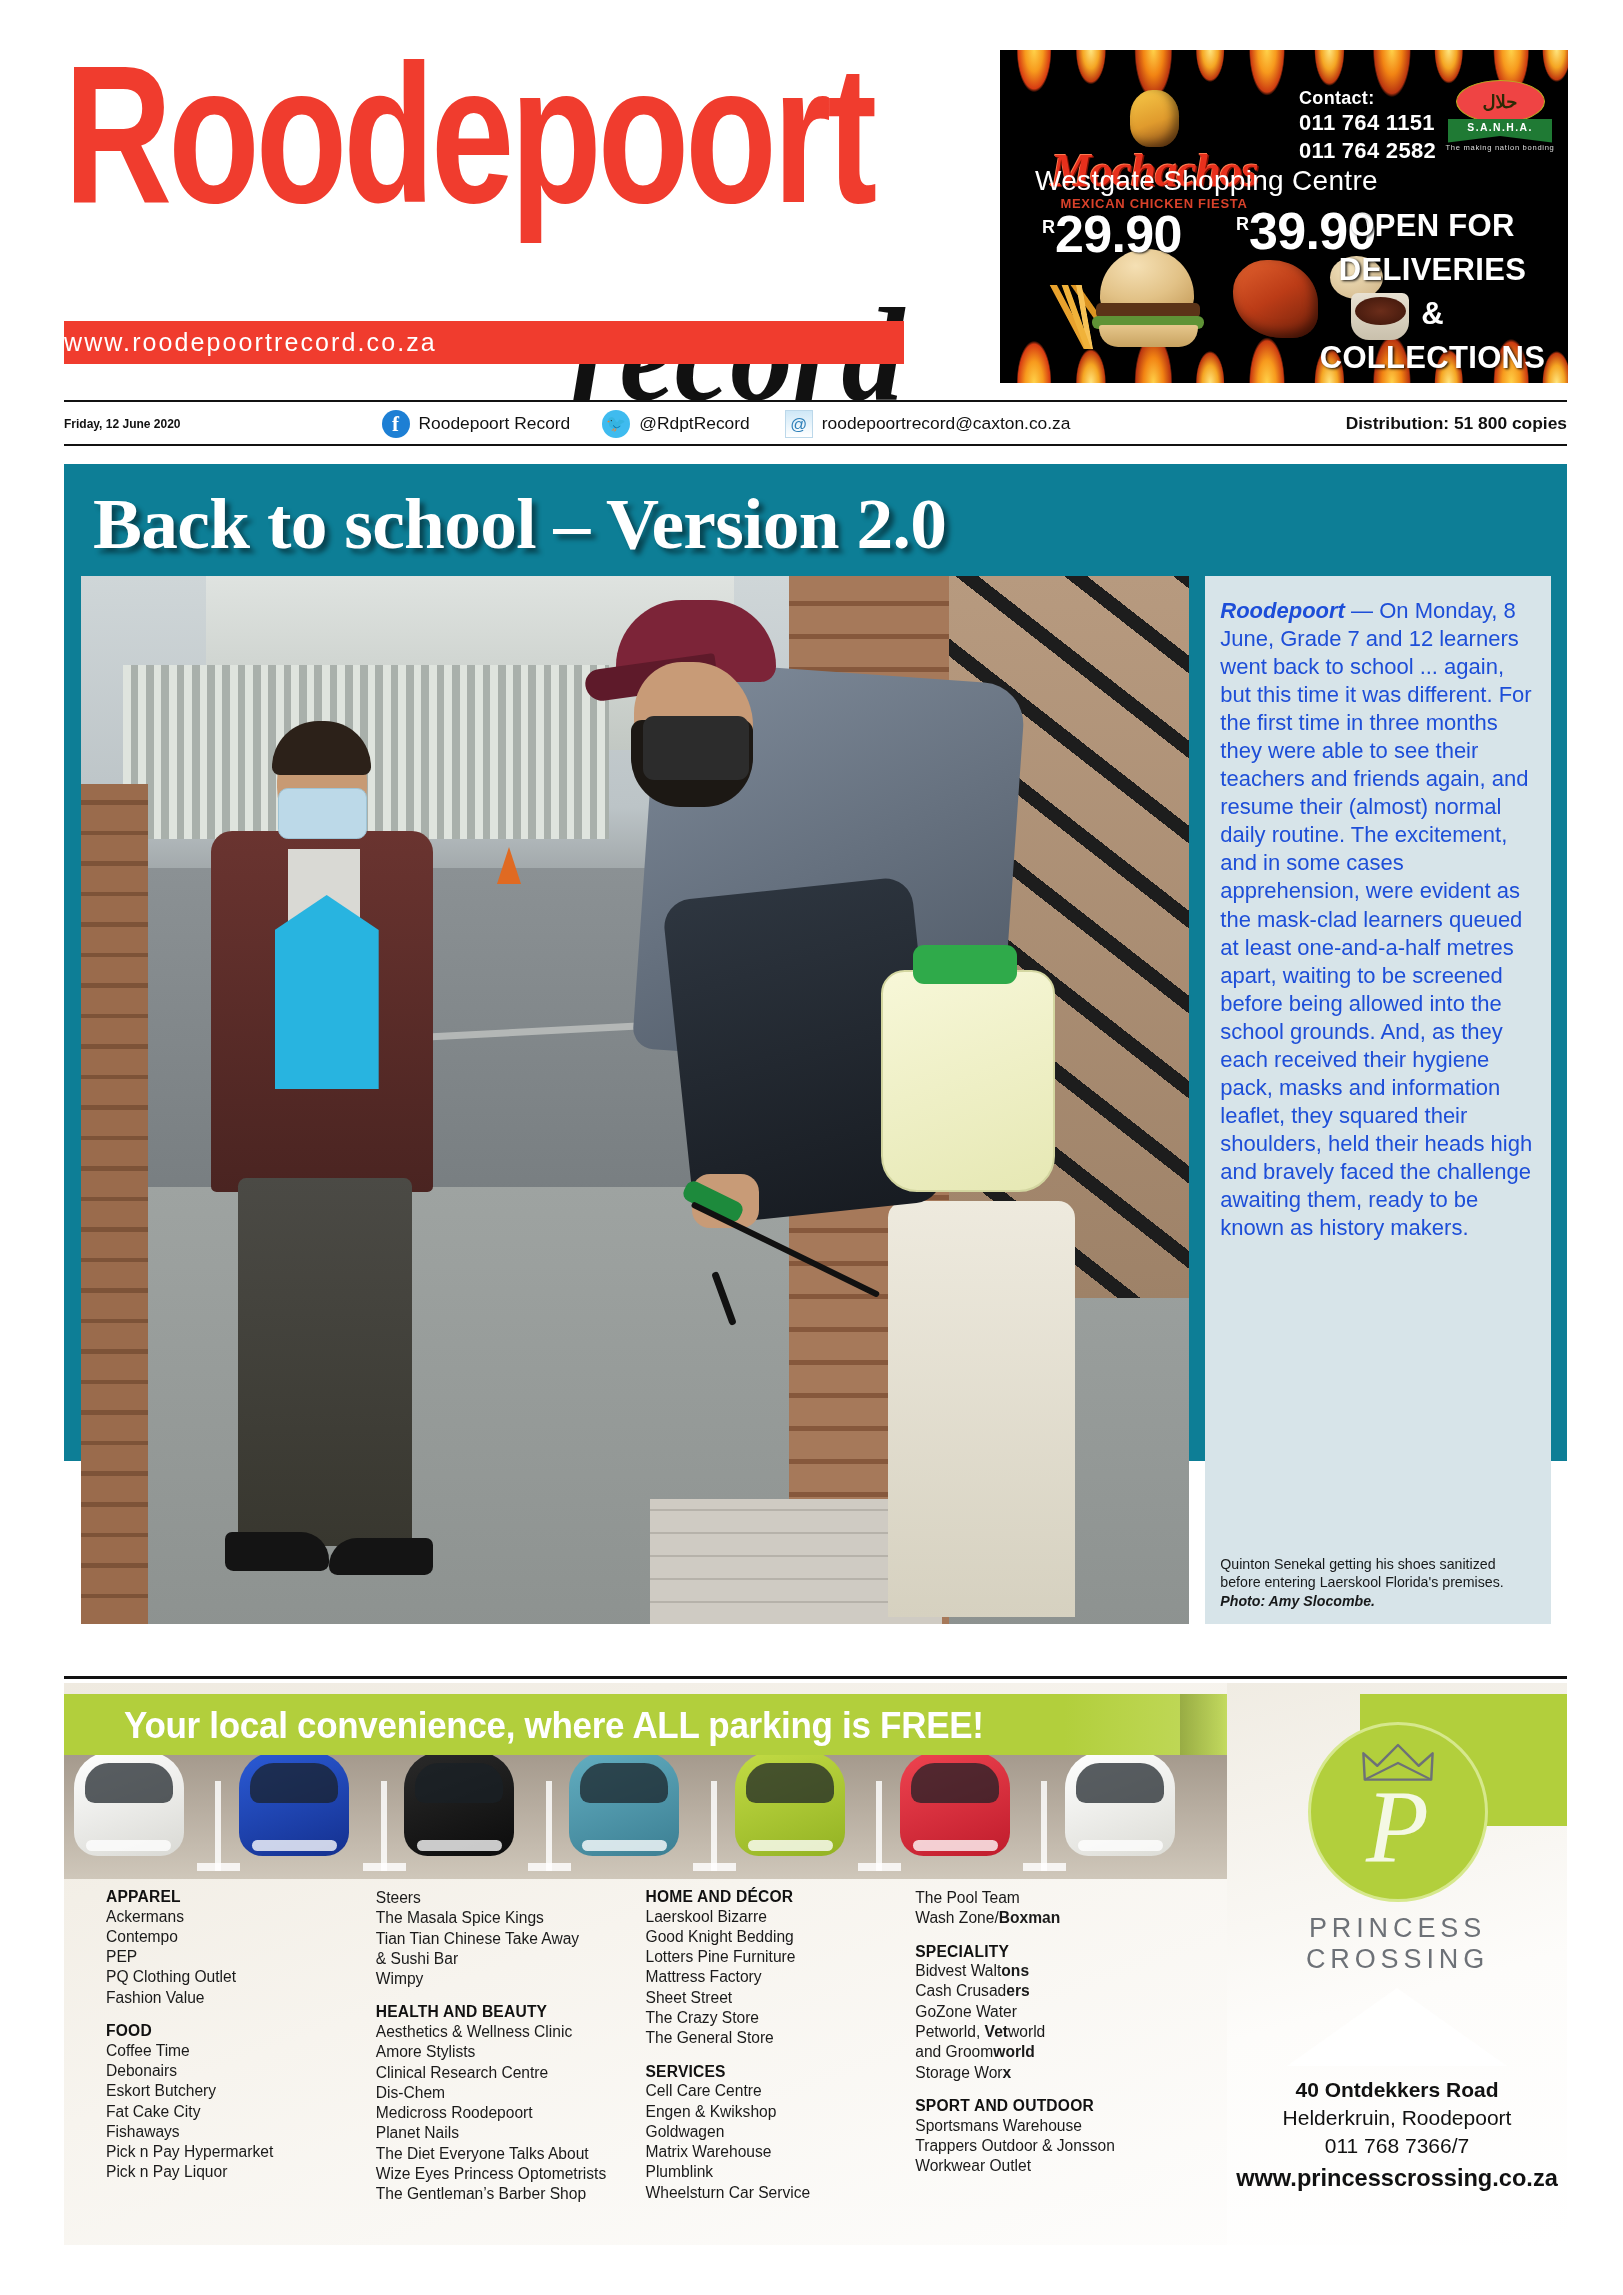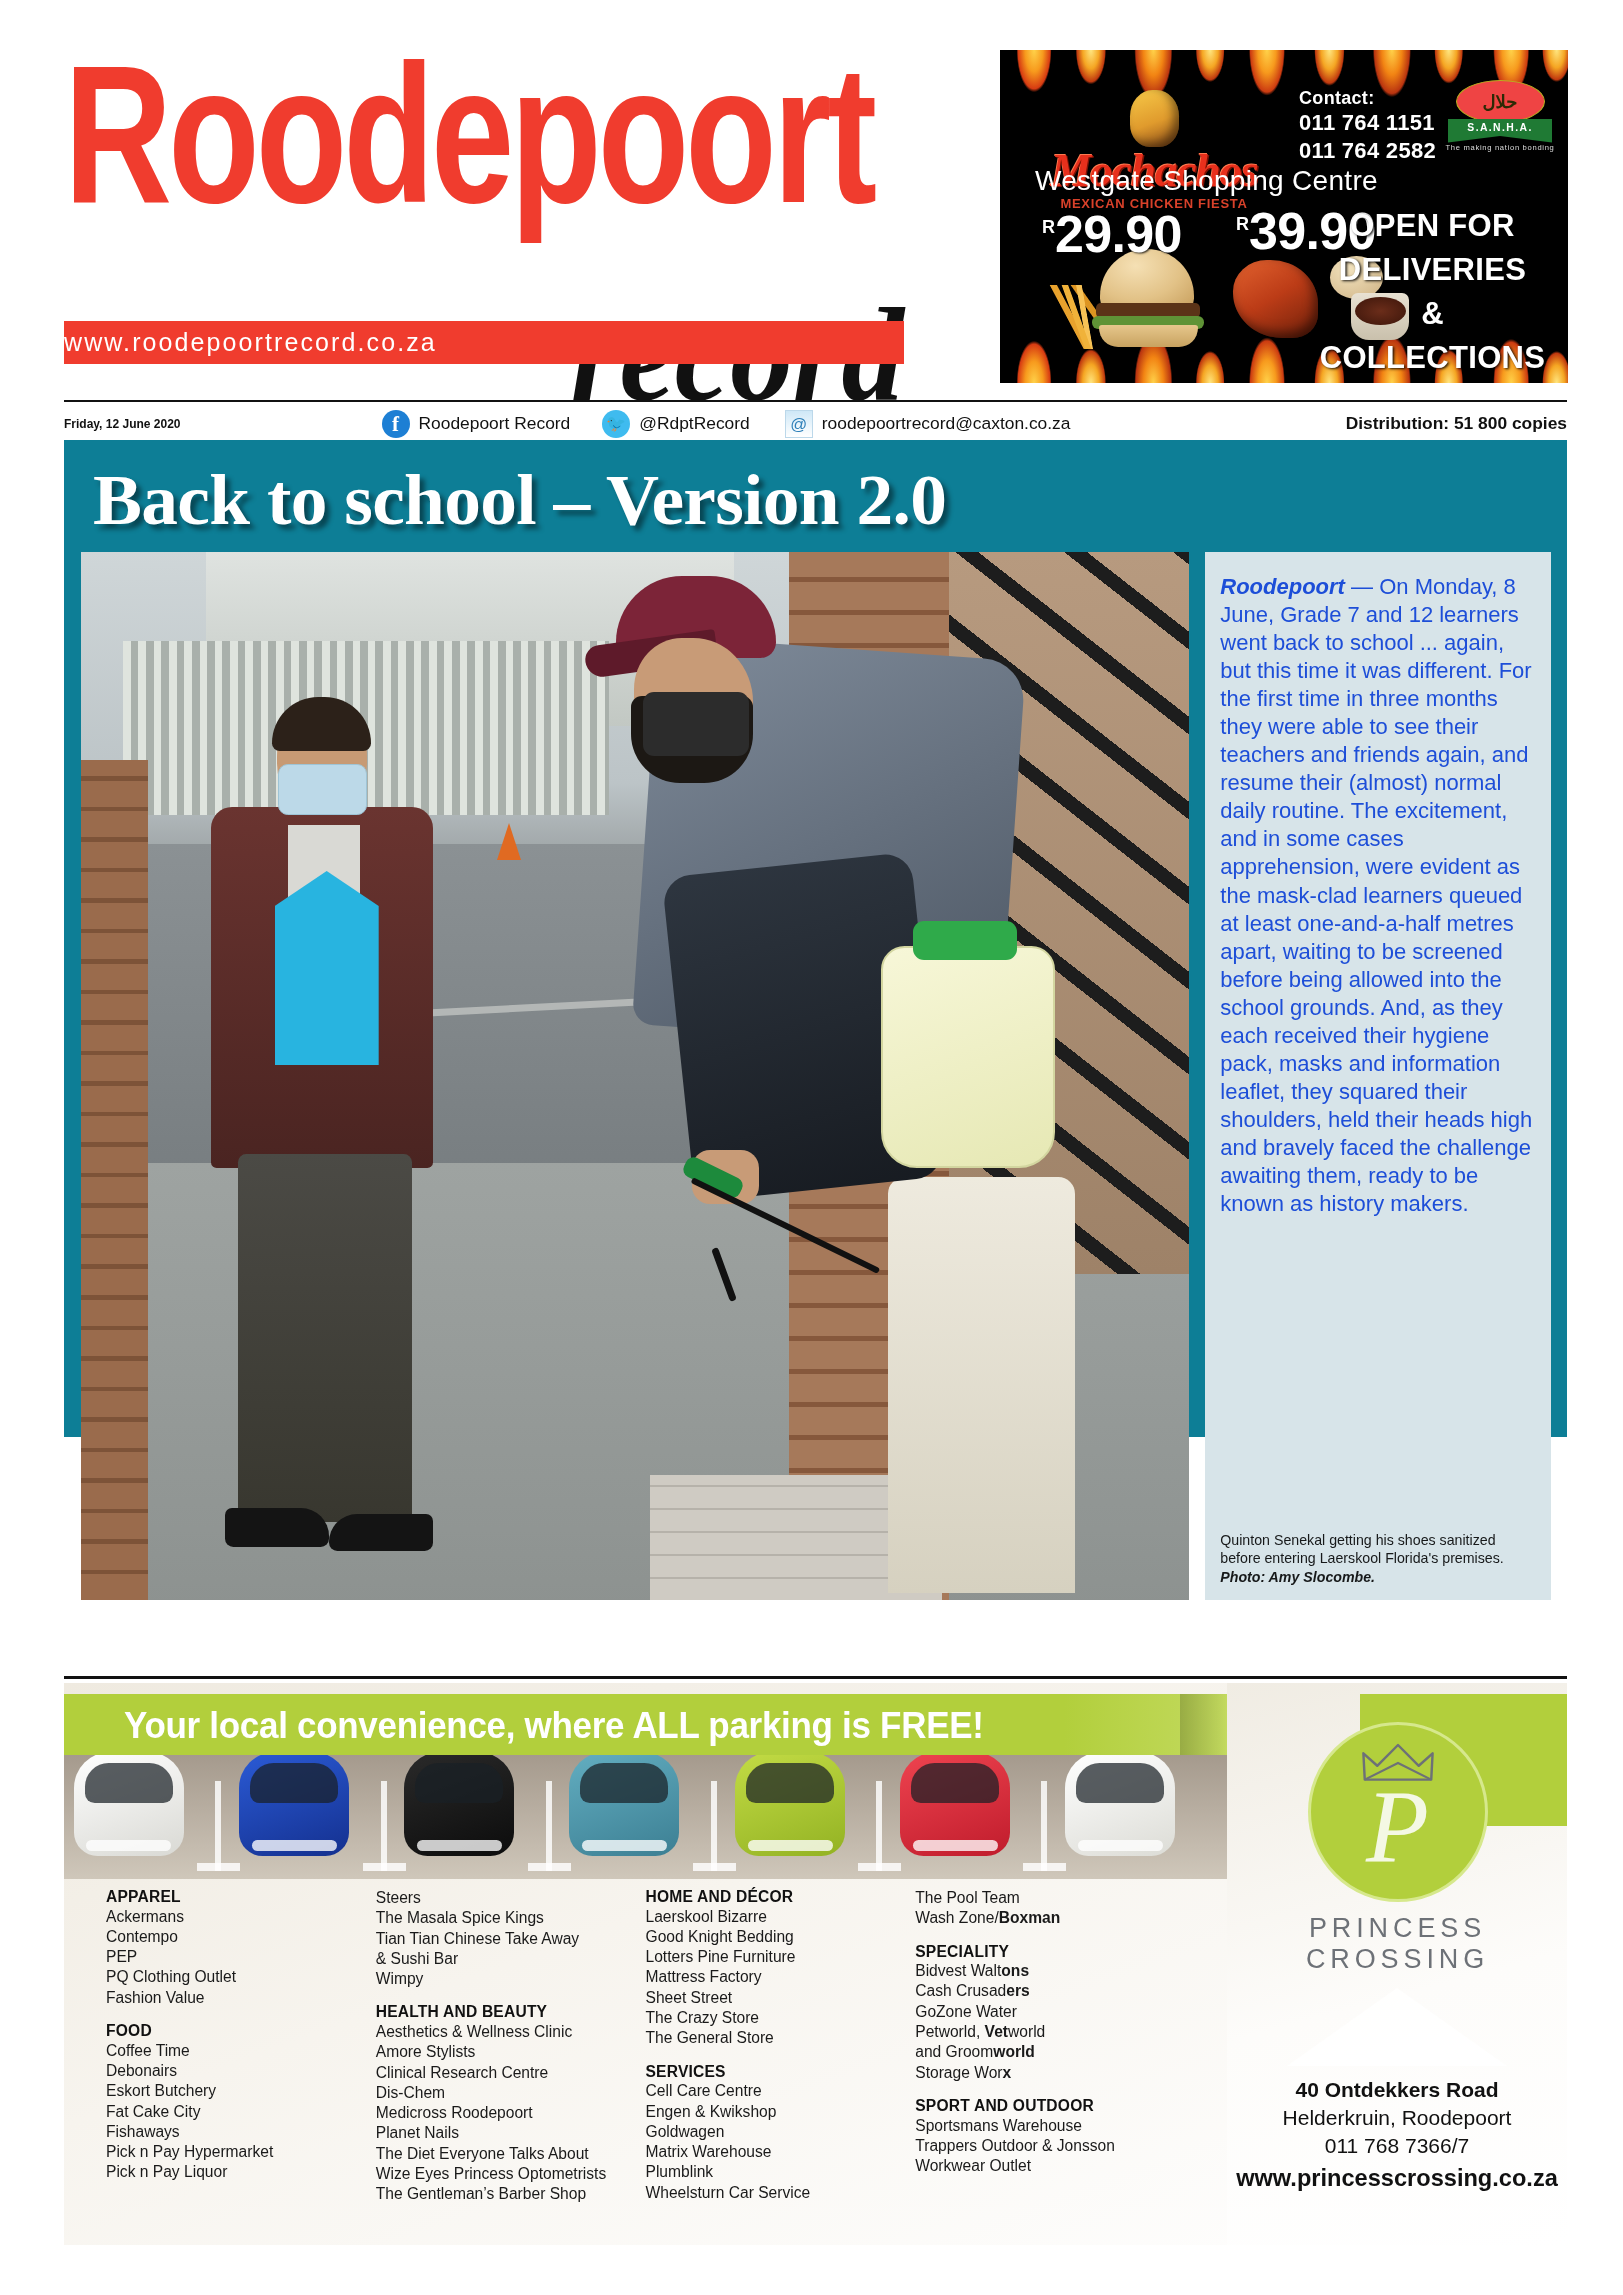--- a/index.html
+++ b/index.html
@@ -162,21 +162,21 @@
   .ib-dist { font-size:17.4px; font-weight:bold; color:#111; white-space:nowrap; }
   .ico { width:28px; height:28px; flex:0 0 28px; position:relative; }
   .ico-fb { border-radius:50%; background:#1d7fd4; color:#fff; font-family:"Liberation Serif",serif;
             font-weight:bold; font-size:21px; text-align:center; line-height:28px; }
   .ico-tw { border-radius:50%; background:#3fbbef; color:#fff; font-size:16px; text-align:center; line-height:28px; }
   .ico-mail { background:linear-gradient(#cfe8f7,#ffffff); color:#2e7fb8; font-size:16.7px;
               text-align:center; line-height:28px; border:0.7px solid #bcd8ea; }
 
   
   .lead {
-    position:absolute; left:64px; top:440px; width:1503px; height:997px;
+    position:absolute; left:64px; top:464px; width:1503px; height:997px;
     background:#0d7e96;
   }
   .headline {
     position:absolute; left:29px; top:19.4px; width:1444px; height:76px;
     color:#ffffff; font-family:"Liberation Serif", serif; font-weight:bold;
     font-size:72px; letter-spacing:-0.7px; white-space:nowrap;
     text-shadow: 4.9px 4.9px 4.9px rgba(0,0,0,.45);
     transform: scaleX(1.02); transform-origin:left center;
   }
   .photo {

